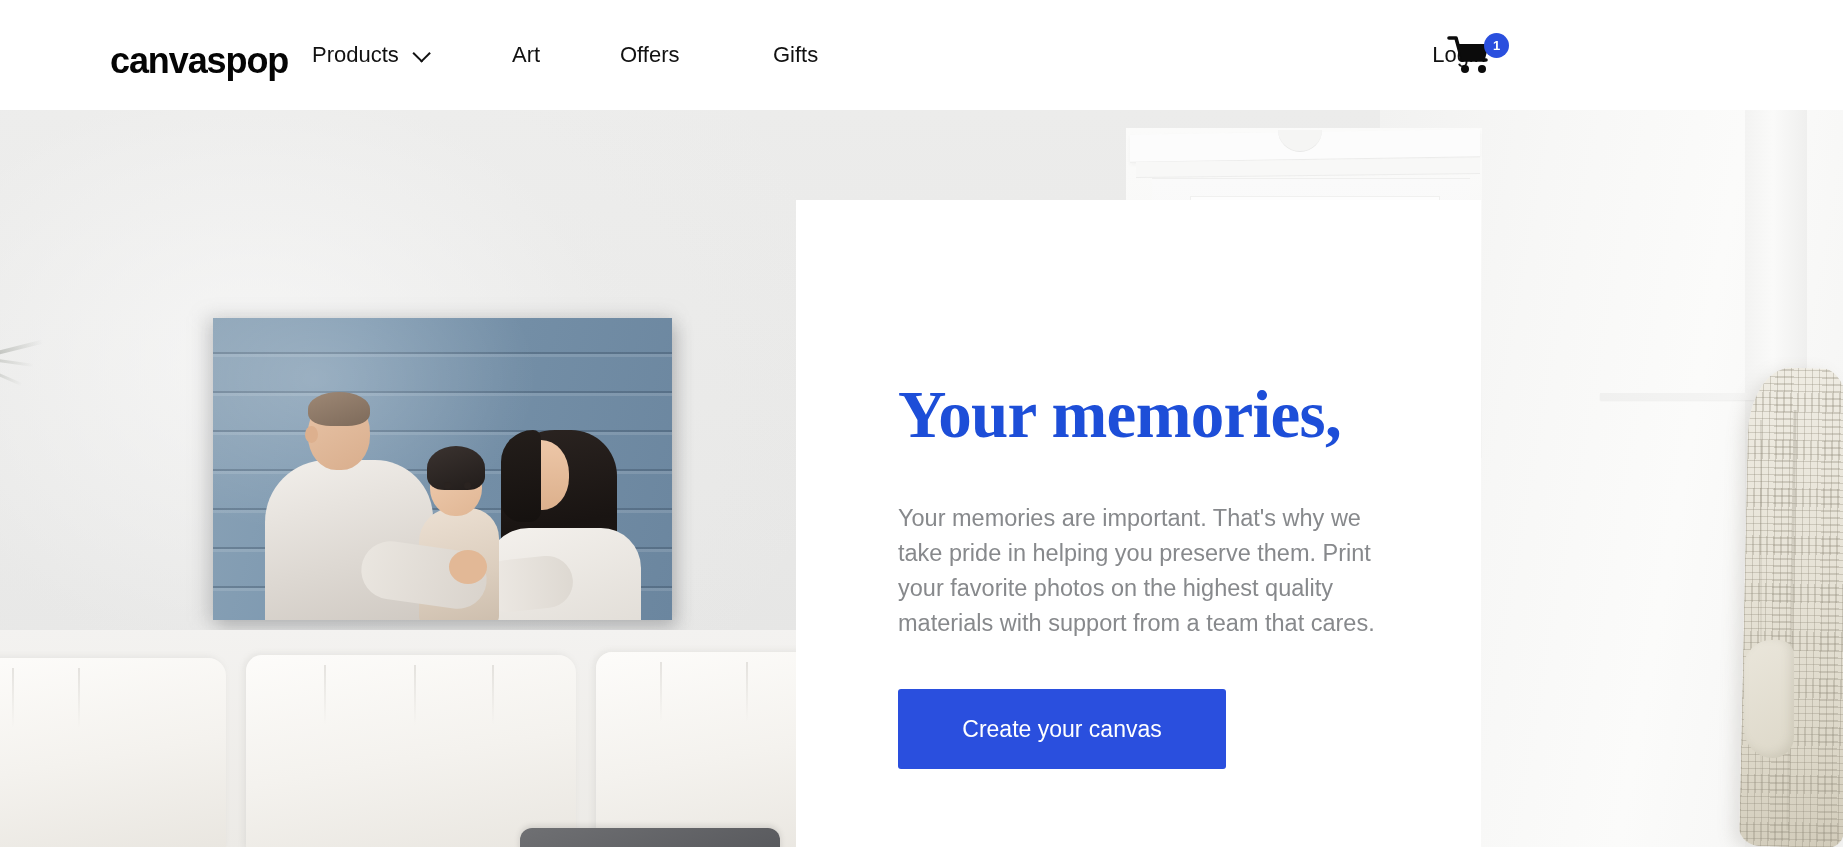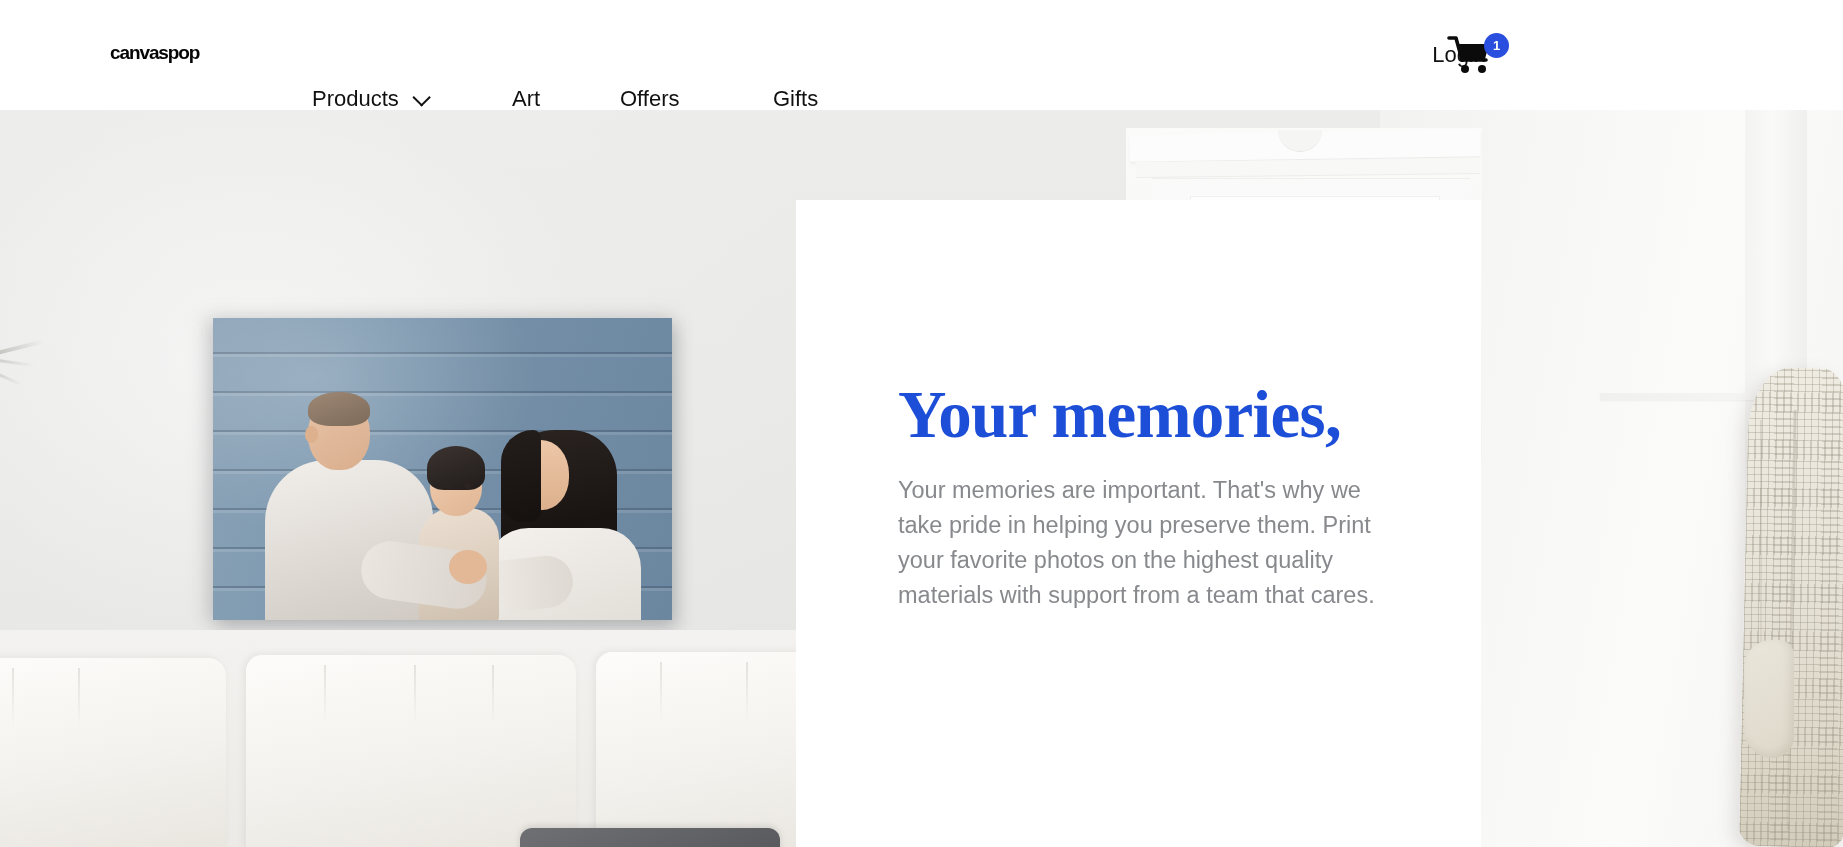--- a/index.html
+++ b/index.html
@@ -13,27 +13,27 @@
   
   .header {
     position:absolute; top:0; left:0;
     width:1843px; height:110px;
     background:#ffffff;
     display:flex; align-items:center;
     z-index:40;
   }
   .logo {
     position:absolute; left:110px; top:43px;
-    font-size:19px; font-weight:bold; letter-spacing:-1.1px;
+    font-size:36px; font-weight:bold; letter-spacing:-1.1px;
     color:#050505; line-height:1;
     font-family:"Liberation Sans", sans-serif;
   }
   .nav {
     position:absolute; left:312px; top:0; height:110px;
-    display:flex; align-items:flex-end;
+    display:flex; align-items:center;
   }
   .nav-item {
     font-size:22px; color:#111111; line-height:1;
     display:flex; align-items:center; cursor:pointer;
     white-space:nowrap;
   }
   .nav-item.products { margin-right:0; }
   .chev {
     display:inline-block; margin-left:14px;
     width:13px; height:13px;
@@ -321,21 +321,21 @@
   }
   .headline {
     font-family:"Liberation Serif", serif;
     font-weight:bold;
     font-size:67px;
     line-height:1.03;
     letter-spacing:-0.7px;
     color:#1d4ed8;
   }
   .subcopy {
-    margin-top:24px;
+    margin-top:52px;
     font-size:23.5px;
     line-height:1.49;
     color:#87898c;
     max-width:492px;
     font-weight:400;
   }
   .cta {
     margin-top:48px;
     display:inline-flex; align-items:center; justify-content:center;
     width:328px; height:80px;
@@ -459,17 +459,18 @@
 
   <div class="card">
     <div class="card-inner">
 
       <h1 class="headline">
         <span>Your memories,</span><br>
       </h1>
 
       <p class="subcopy">Your memories are important. That's why we take pride in helping you preserve them. Print your favorite photos on the highest quality materials with support from a team that cares.</p>
 
+      <button class="cta">Create your canvas</button>
 
     </div>
   </div>
 
 </div>
 
 </body></html>

